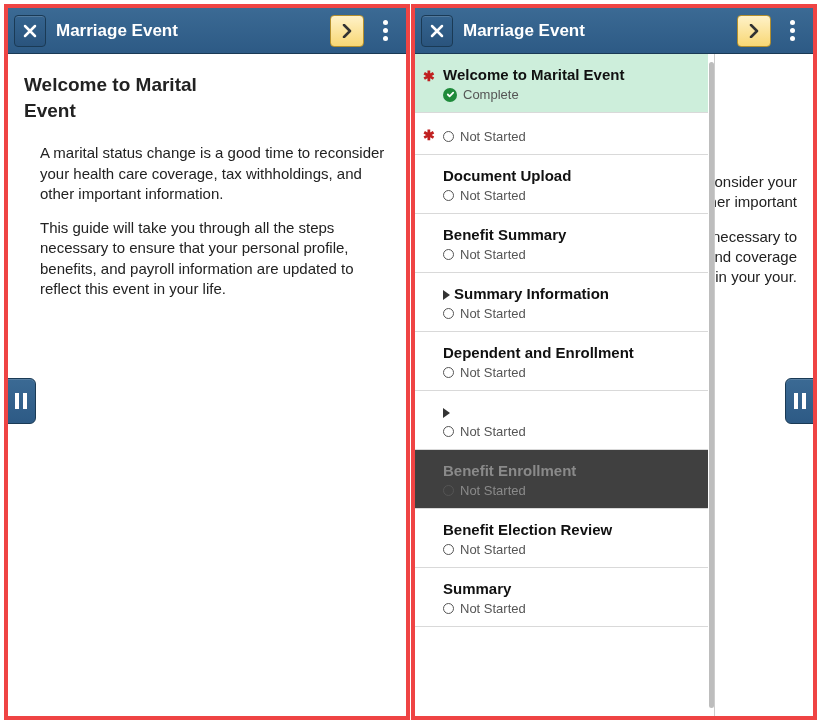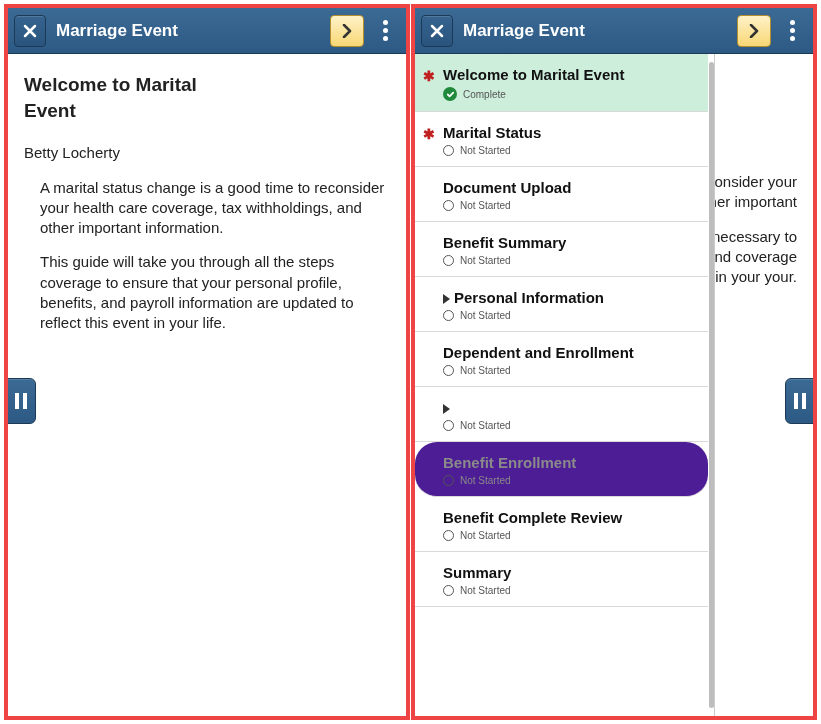--- a/index.html
+++ b/index.html
@@ -131,28 +131,28 @@
     background: #bdbdbd;
     border-radius: 3px;
   }
   .step {
     border-bottom: 1px solid #d9d9d9;
     padding: 12px 10px 10px 28px;
     position: relative;
     background: #fff;
   }
   .step.complete { background: #cdeedb; }
-  .step.selected { background: #4c1d95; border-radius: 22px; }
+  .step.selected { background: #404040; }
   .step.selected .step-title,
   .step.selected .step-status { color: #8a8a8a; }
   .step-title {
     font-size: 15px; font-weight: bold; color: #111;
   }
   .step-status {
-    font-size: 10px; color: #555; margin-top: 4px;
+    font-size: 13px; color: #555; margin-top: 4px;
     display: flex; align-items: center; gap: 6px;
   }
   .step .req {
     position: absolute;
     left: 8px; top: 14px;
     color: #c02020; font-weight: bold; font-size: 14px;
   }
   .caret {
     display: inline-block;
     width: 0; height: 0;
@@ -209,23 +209,22 @@
       </div>
       <div class="kebab-btn">
         <span class="dot"></span>
         <span class="dot"></span>
         <span class="dot"></span>
       </div>
     </div>
 
     <div class="content">
       <h2>Welcome to Marital Event</h2>
-      <div class="person">Betty Locherty</div>
       <p>A marital status change is a good time to reconsider your health care coverage, tax withholdings, and other important information.</p>
-      <p>This guide will take you through all the steps coverage to ensure that your personal profile, benefits, and payroll information are updated to reflect this event in your life.</p>
+      <p>This guide will take you through all the steps necessary to ensure that your personal profile, benefits, and payroll information are updated to reflect this event in your life.</p>
     </div>
 
     <div class="side-tab">
       <div class="pause-bars">
           <span></span>
           <span></span>
         </div>
     </div>
   </div>
 
@@ -271,42 +270,41 @@
               <span class="check-icon">
                 <svg width="9" height="9" viewBox="0 0 10 10">
                   <path d="M2 5 L4 7 L8 3" stroke="#fff" stroke-width="2" fill="none" stroke-linecap="round" stroke-linejoin="round"></path>
                 </svg>
               </span>
               <span>Complete</span>
             </div>
           </div>
           <div class="step">
             <span class="req">✱</span>
-            <div class="step-title"><span>Marital Status</span></div>
             <div class="step-status">
               <span class="radio-empty"></span>
               <span>Not Started</span>
             </div>
           </div>
           <div class="step">
             <div class="step-title"><span>Document Upload</span></div>
             <div class="step-status">
               <span class="radio-empty"></span>
               <span>Not Started</span>
             </div>
           </div>
           <div class="step">
             <div class="step-title"><span>Benefit Summary</span></div>
             <div class="step-status">
               <span class="radio-empty"></span>
               <span>Not Started</span>
             </div>
           </div>
           <div class="step">
-            <div class="step-title"><span class="caret"></span><span>Personal Information</span></div>
+            <div class="step-title"><span class="caret"></span><span>Summary Information</span></div>
             <div class="step-status">
               <span class="radio-empty"></span>
               <span>Not Started</span>
             </div>
           </div>
           <div class="step">
             <div class="step-title"><span>Dependent and Enrollment</span></div>
             <div class="step-status">
               <span class="radio-empty"></span>
               <span>Not Started</span>
@@ -320,21 +318,21 @@
             </div>
           </div>
           <div class="step selected">
             <div class="step-title"><span>Benefit Enrollment</span></div>
             <div class="step-status">
               <span class="radio-empty"></span>
               <span>Not Started</span>
             </div>
           </div>
           <div class="step">
-            <div class="step-title"><span>Benefit Complete Review</span></div>
+            <div class="step-title"><span>Benefit Election Review</span></div>
             <div class="step-status">
               <span class="radio-empty"></span>
               <span>Not Started</span>
             </div>
           </div>
           <div class="step">
             <div class="step-title"><span>Summary</span></div>
             <div class="step-status">
               <span class="radio-empty"></span>
               <span>Not Started</span>

